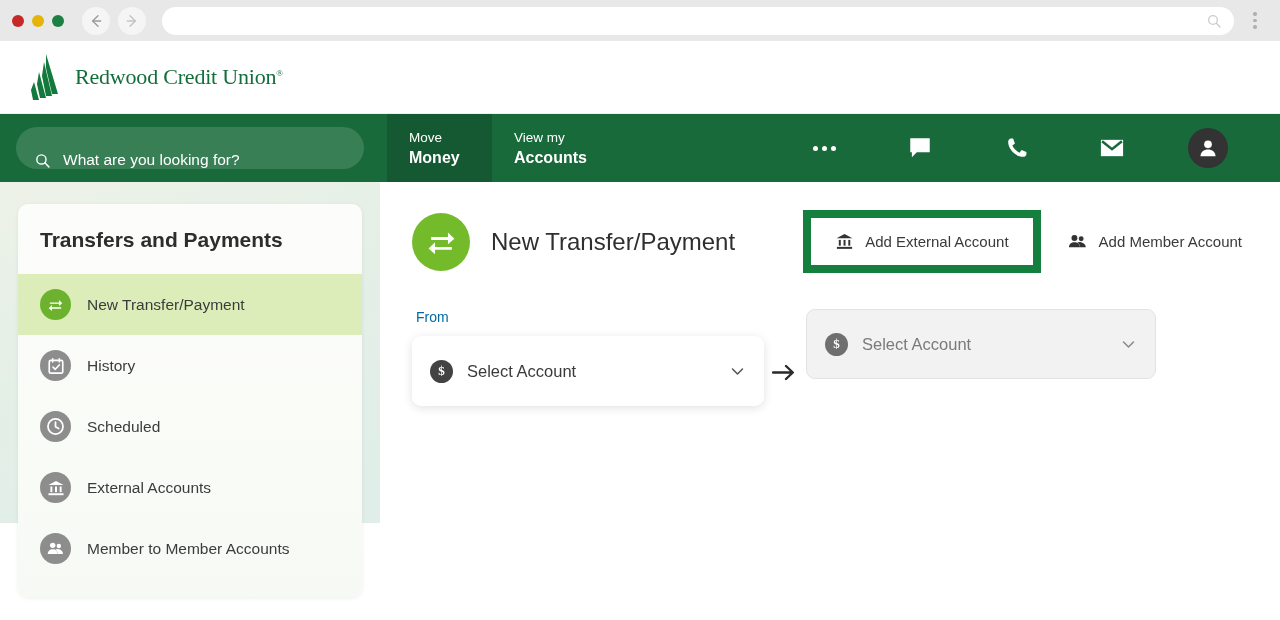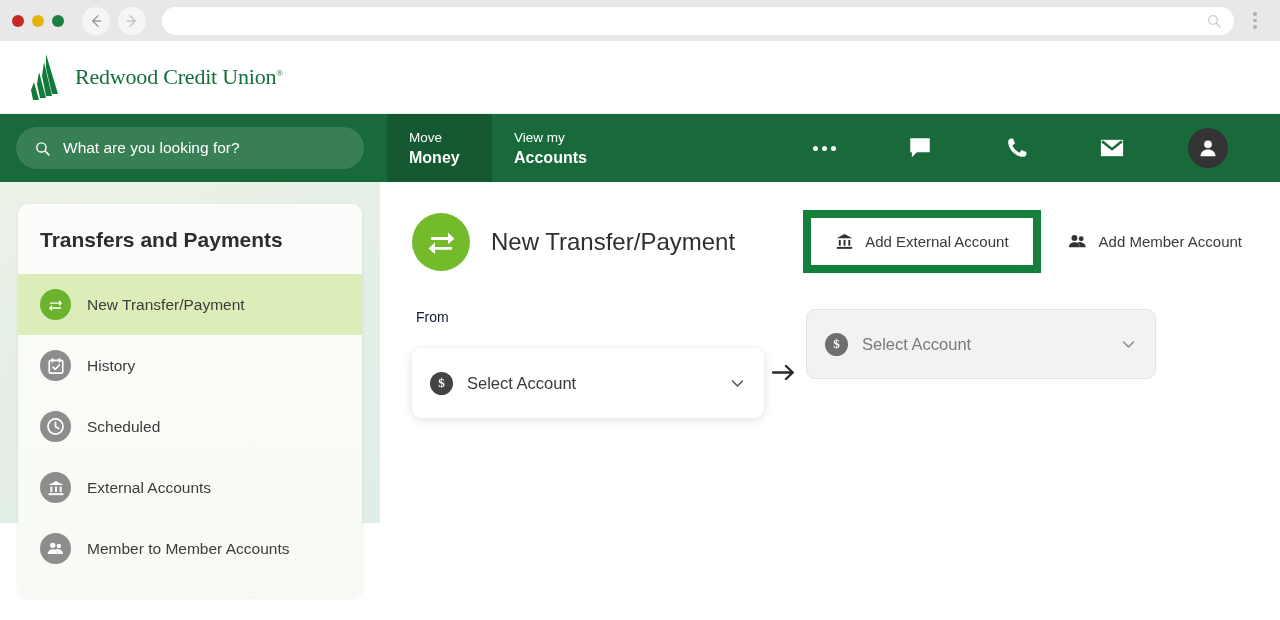--- a/index.html
+++ b/index.html
@@ -80,21 +80,21 @@
     background: #186a3b;
     display: flex;
     align-items: stretch;
   }
   .search-box {
     width: 348px;
     margin: 13px 0 13px 16px;
     background: rgba(255,255,255,0.14);
     border-radius: 22px;
     display: flex;
-    align-items: center;
+    align-items: flex-end;
     padding: 0 18px;
     gap: 12px;
     flex-shrink: 0;
   }
   .search-box svg { width: 17px; height: 17px; flex-shrink: 0; }
   .search-placeholder { color: #ffffff; font-size: 15.5px; }
 
   .nav-tabs { display: flex; margin-left: 23px; }
   .nav-tab {
     padding: 0 22px;
@@ -213,22 +213,22 @@
     padding: 5px 10px;
     display: flex;
     align-items: center;
     margin-right: 12px;
   }
 
   .form-row { display: flex; align-items: flex-start; }
   .field-group { display: flex; flex-direction: column; }
   .field-label {
     font-size: 14px;
-    color: #0f172a;
-    margin-bottom: 23px;
+    color: #0369a1;
+    margin-bottom: 11px;
     padding-left: 4px;
   }
   .select-box {
     height: 70px;
     border-radius: 9px;
     display: flex;
     align-items: center;
     padding: 0 18px;
     gap: 14px;
   }

